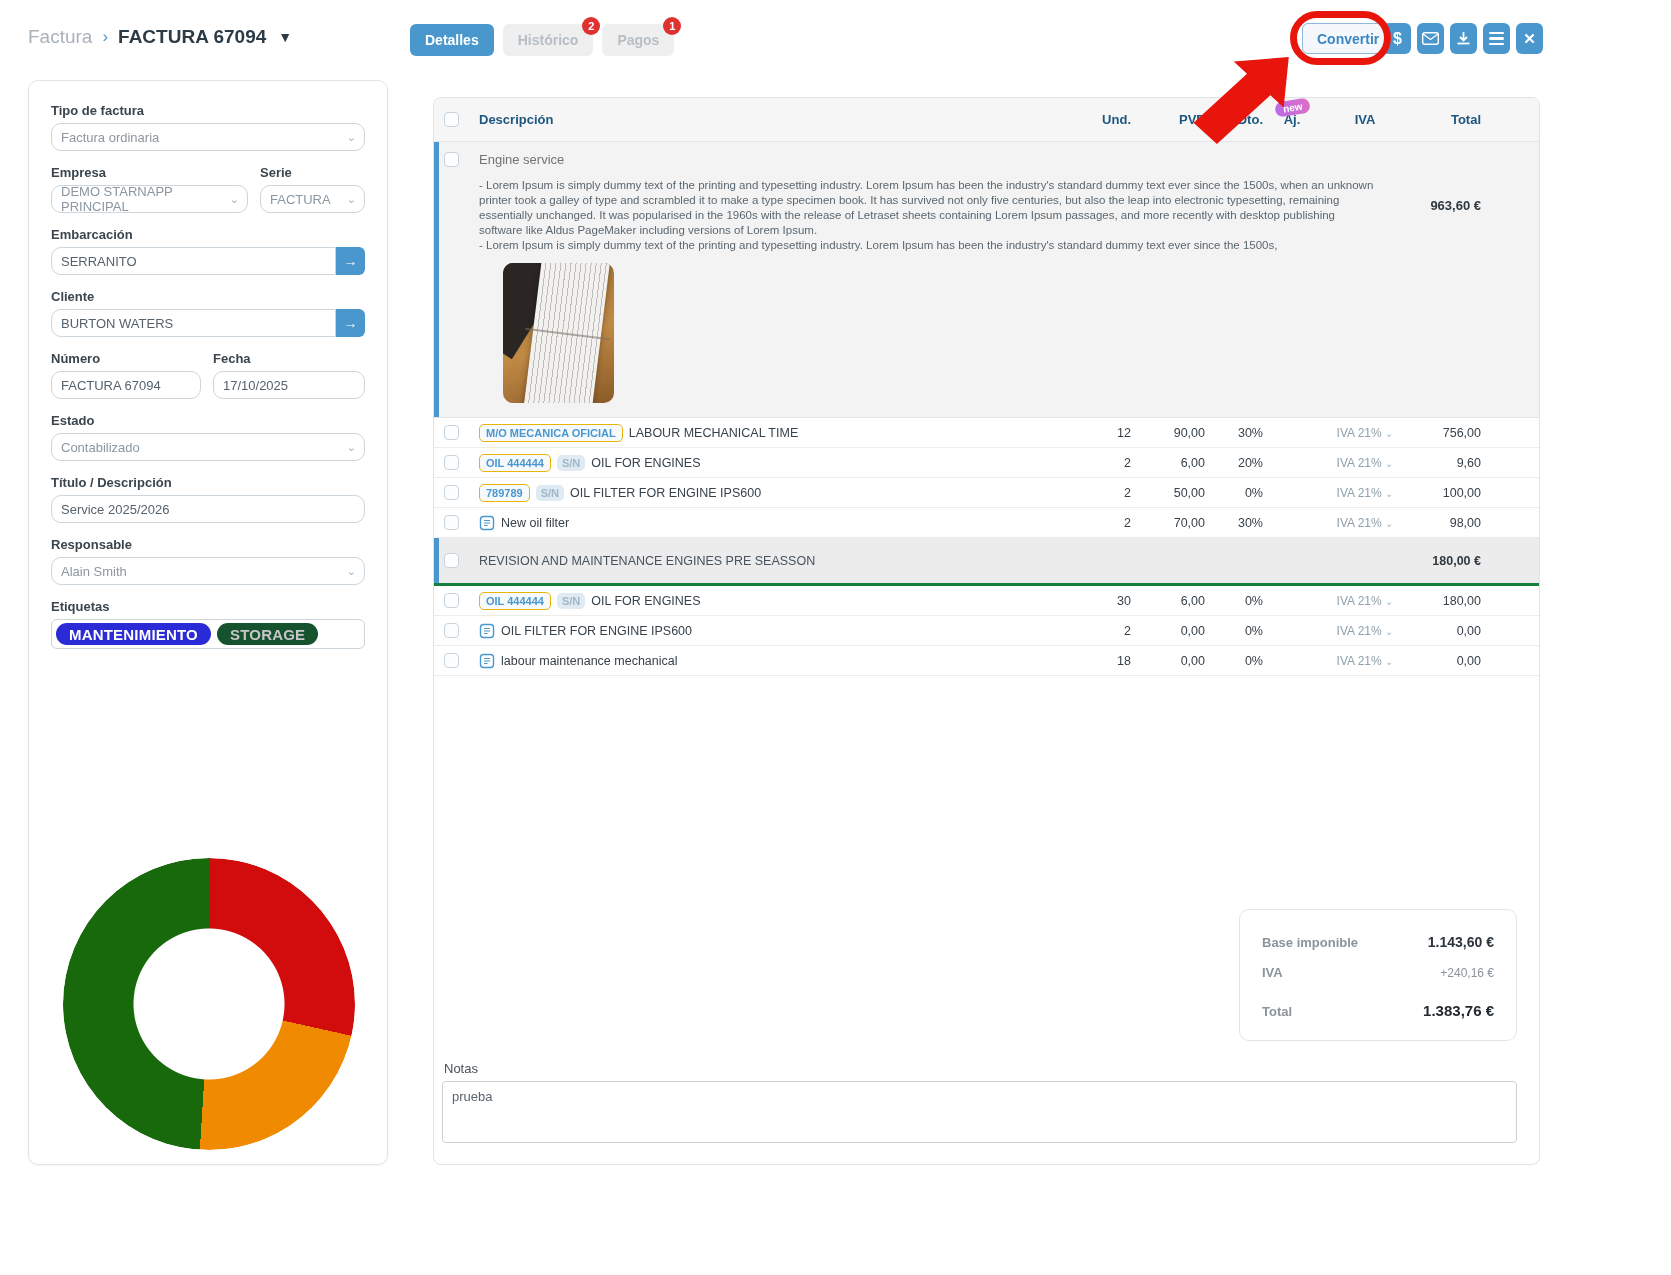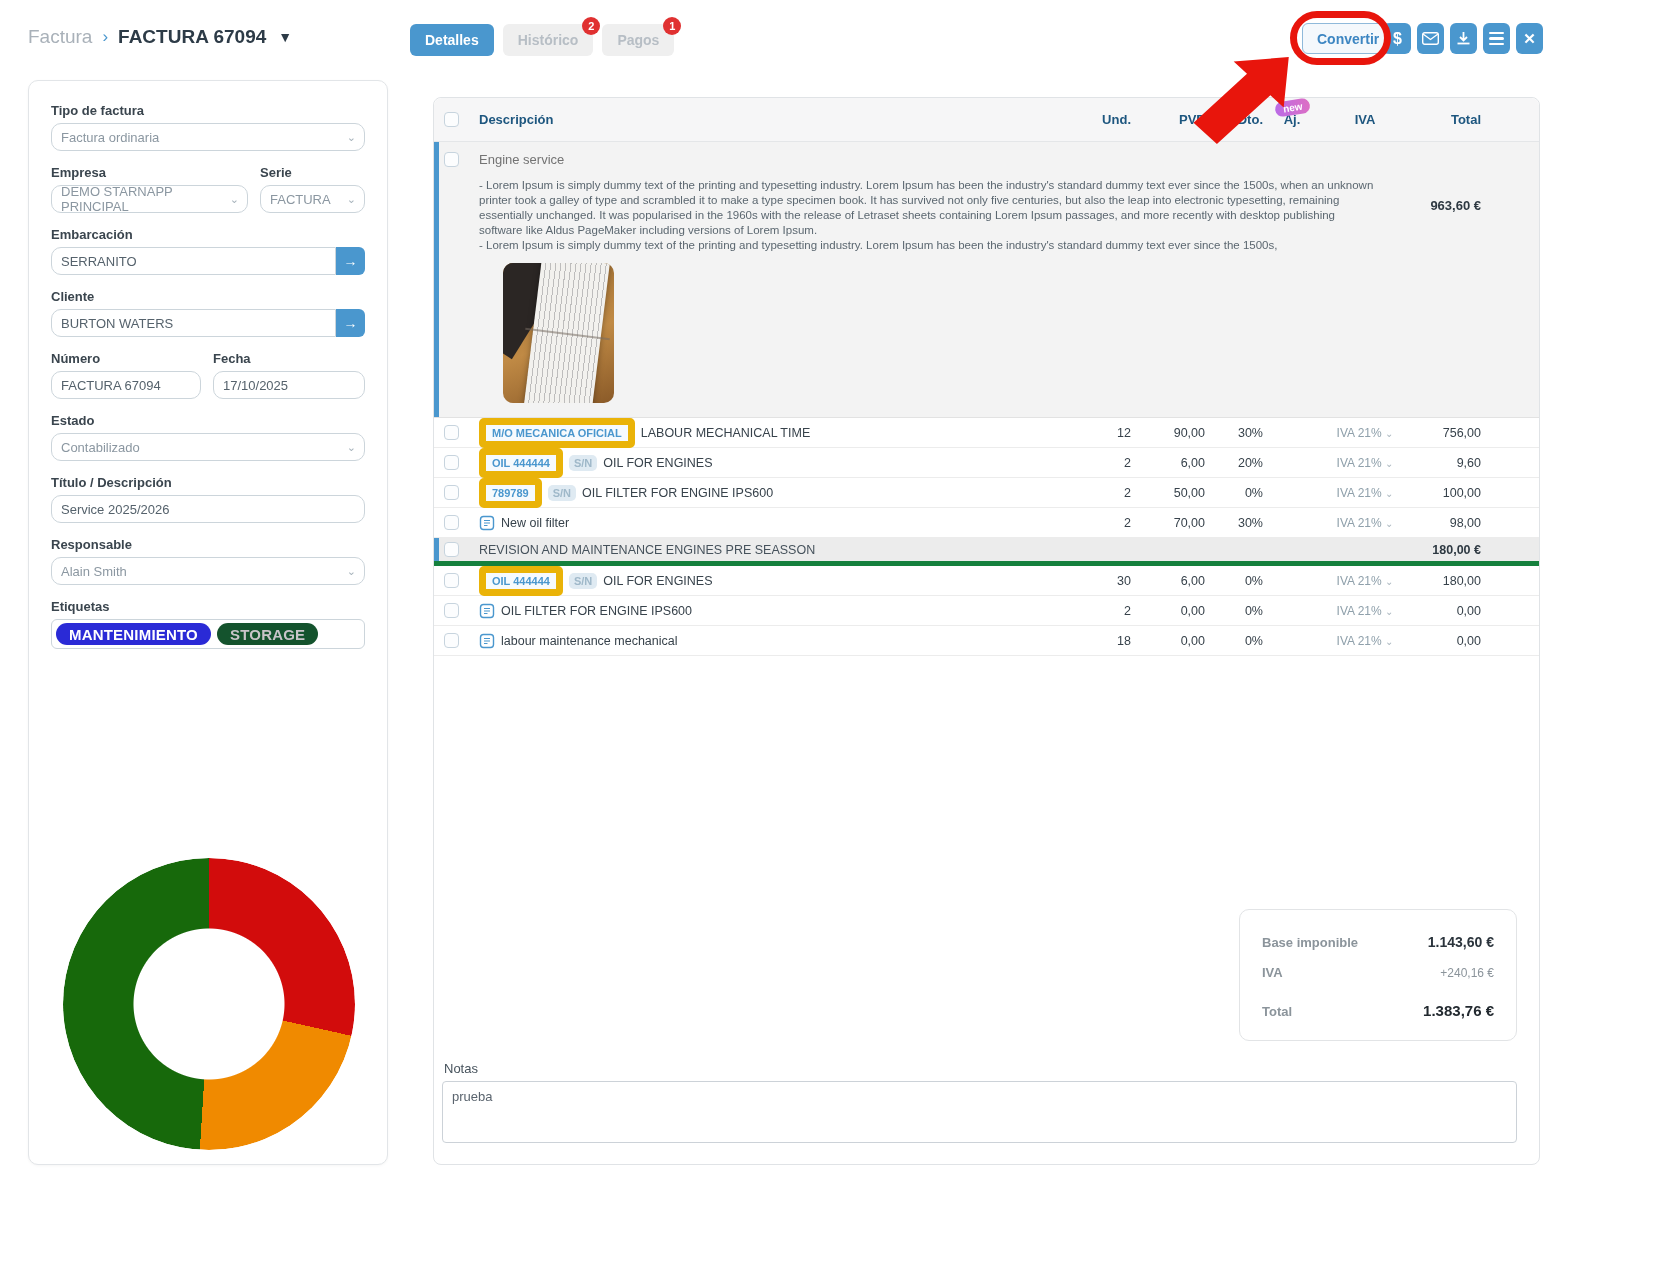--- a/index.html
+++ b/index.html
@@ -73,27 +73,27 @@
   .new-badge { position:absolute; right:229px; top:2px; background:linear-gradient(90deg,#bb6be6,#dd6fc4);
                color:#fff; font-size:10px; font-weight:bold; padding:2px 8px; border-radius:8px; transform:rotate(-9deg); }
   .chk { width:15px; height:15px; border:1.5px solid #c7d4de; border-radius:4px; background:#fcfdfe; margin-left:10px; cursor:pointer; }
 
   .group-rich { position:relative; background:#f3f3f3; border-bottom:1px solid #e2e2e2; padding-bottom:14px; }
   .accent { position:absolute; left:0; top:0; bottom:0; width:5px; background:#4a97ce; }
   .g-title-row { height:34px; display:flex; align-items:center; }
   .g-title { margin-left:20px; font-size:13px; color:#737373; }
   .g-desc { margin:2px 162px 0 45px; font-size:11.5px; line-height:15px; color:#5b6770; }
   .g-total { position:absolute; right:58px; top:56px; font-size:13px; font-weight:bold; color:#2e3942; }
-  .group-simple { position:relative; height:28px; background:#ececec; border-bottom:5px solid #15803d; font-size:12.5px; }
+  .group-simple { position:relative; height:48px; background:#ececec; border-bottom:3px solid #15803d; font-size:12.5px; }
   .group-simple .g-title2 { grid-column:2 / 8; color:#46525c; padding-left:9px; }
   .g-total2 { font-weight:bold; color:#2e3942; text-align:right; }
 
   .item-row { height:30px; border-bottom:1px solid #ececec; font-size:12.5px; color:#37424b; background:#fff; }
   .d-cell { display:flex; align-items:center; gap:6px; padding-left:9px; overflow:hidden; white-space:nowrap; }
-  .code-badge { border:7px solid #eab308; color:#4a97ce; background:#f6fafd; border-radius:5px;
+  .code-badge { border:1px solid #eab308; color:#4a97ce; background:#f6fafd; border-radius:5px;
                 font-size:11px; padding:2px 6px; font-weight:bold; cursor:pointer; }
   .sn-chip { background:#dfeaf2; color:#9fb8c9; border-radius:5px; font-size:11px; padding:2px 5px; font-weight:bold; }
   .doc-ico { display:flex; }
   .iva-cell { color:#8fa0ab; font-size:12px; text-align:center; cursor:pointer; }
   .iva-cell .sm-caret { font-size:10px; color:#aab6bf; }
 
   
   .photo { position:relative; width:111px; height:140px; margin:10px 0 0 69px; border-radius:10px; overflow:hidden;
            background:linear-gradient(160deg,#9a6a30 0%,#c08a45 55%,#8a5a28 100%); cursor:pointer; }
   .photo .dark { position:absolute; left:-30px; top:-30px; width:75px; height:115px; background:#2b2624; transform:rotate(32deg); }

